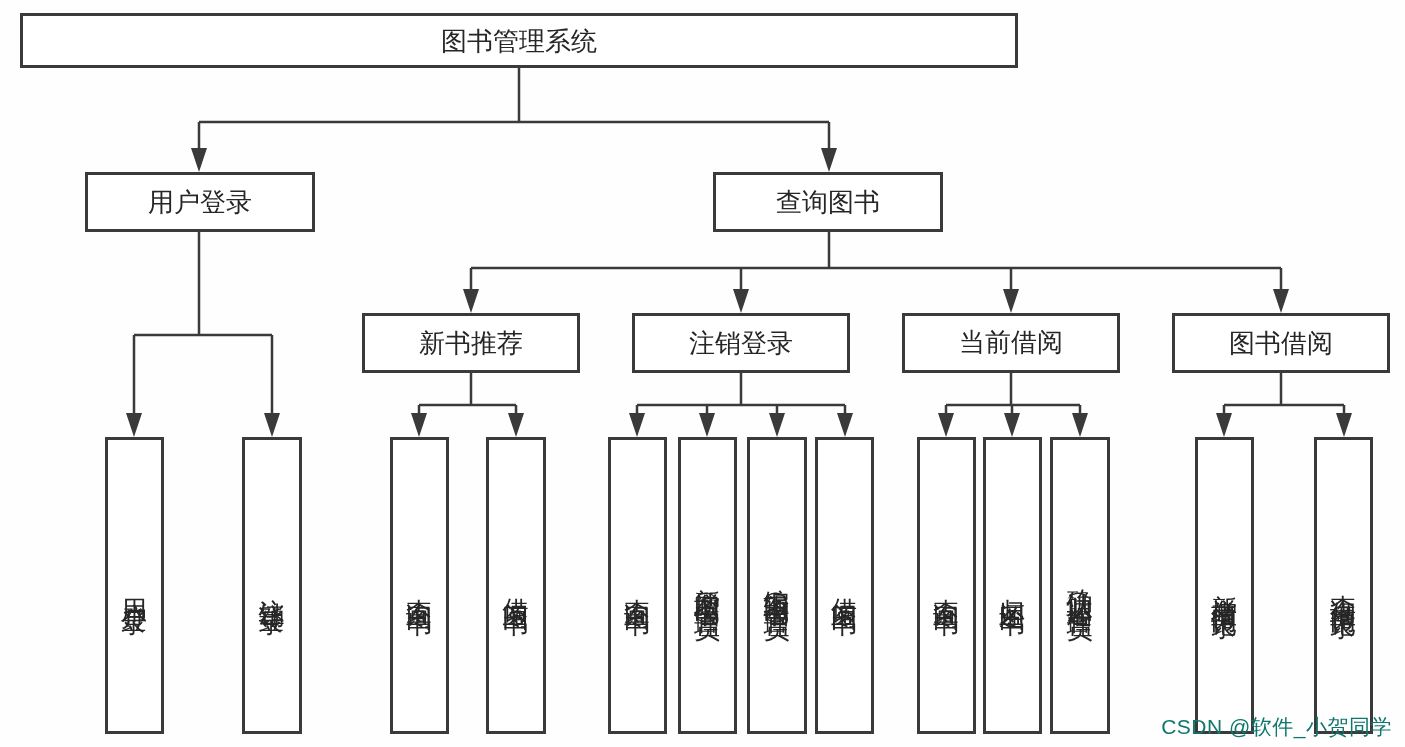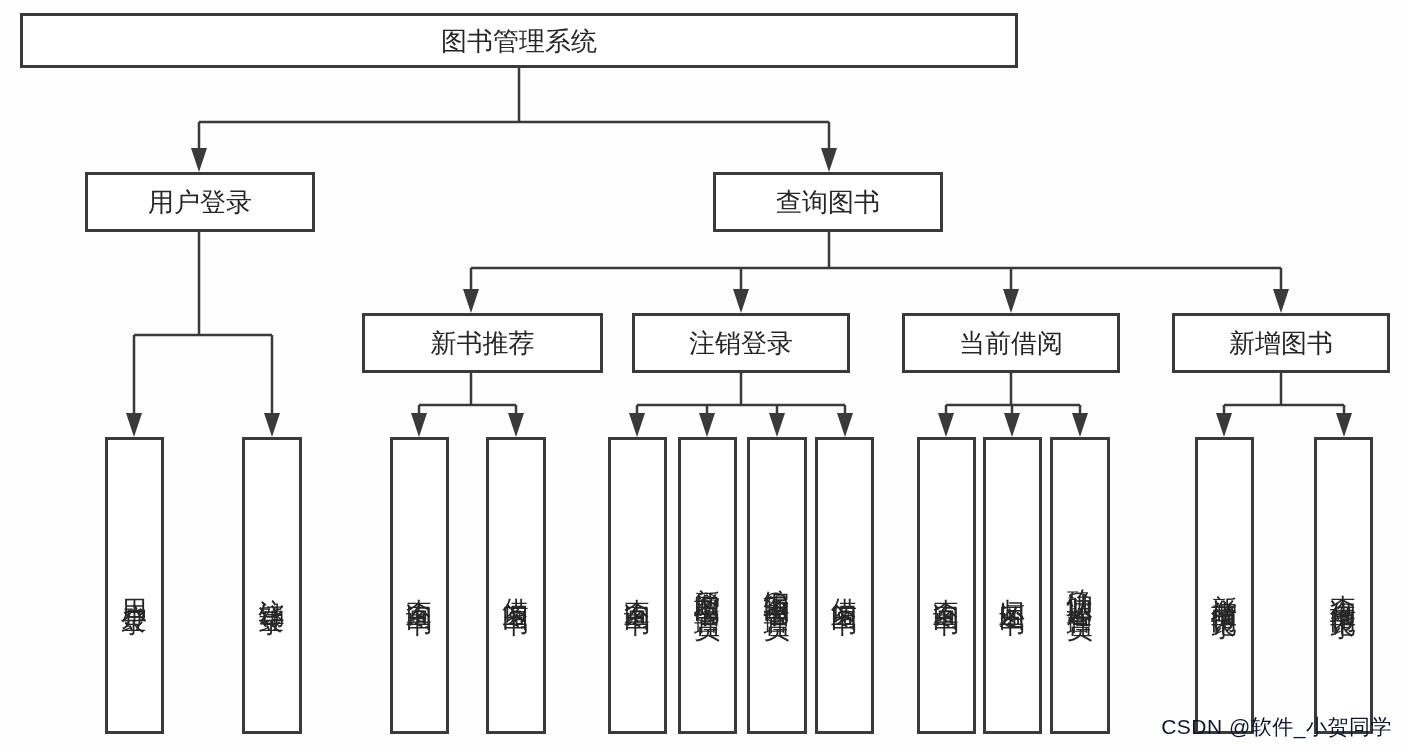--- a/index.html
+++ b/index.html
@@ -42,21 +42,21 @@
     top: 0;
     z-index: 0;
   }
   .node { z-index: 1; justify-content: center; }
   #watermark {
     position: absolute;
     right: 13px;
     top: 713px;
     z-index: 5;
     font-size: 21px;
-    color: #0f172a;
+    color: #0f766e;
     letter-spacing: 0.5px;
     white-space: nowrap;
   }
 </style>
 </head>
 <body>
 
 <div id="canvas">
 
   <svg id="connectors" width="1405" height="747" viewBox="0 0 1405 747">
@@ -106,31 +106,31 @@
     <span class="label">图书管理系统</span>
   </div>
 
   <div class="node" style="left:85px; top:172px; width:230px; height:60px;">
     <span class="label">用户登录</span>
   </div>
   <div class="node" style="left:713px; top:172px; width:230px; height:60px;">
     <span class="label">查询图书</span>
   </div>
 
-  <div class="node" style="left:362px; top:313px; width:241px; height:60px;">
+  <div class="node" style="left:362px; top:313px; width:218px; height:60px;">
     <span class="label">新书推荐</span>
   </div>
   <div class="node" style="left:632px; top:313px; width:218px; height:60px;">
     <span class="label">注销登录</span>
   </div>
-  <div class="node" style="left:902px; top:313px; width:218px; height:60px;">
+  <div class="node" style="left:902px; top:313px; width:218px; height:60px;font-family:Liberation Serif, serif;">
     <span class="label">当前借阅</span>
   </div>
   <div class="node" style="left:1172px; top:313px; width:218px; height:60px;">
-    <span class="label">新增图书</span>
+    <span class="label">图书借阅</span>
   </div>
 
   <div class="node leaf" style="left:105px; top:437px; width:59px; height:297px;">
     <span class="label">用户登录</span>
   </div>
   <div class="node leaf" style="left:242px; top:437px; width:60px; height:297px;">
     <span class="label">注销登录</span>
   </div>
 
   <div class="node leaf" style="left:390px; top:437px; width:59px; height:297px;">

